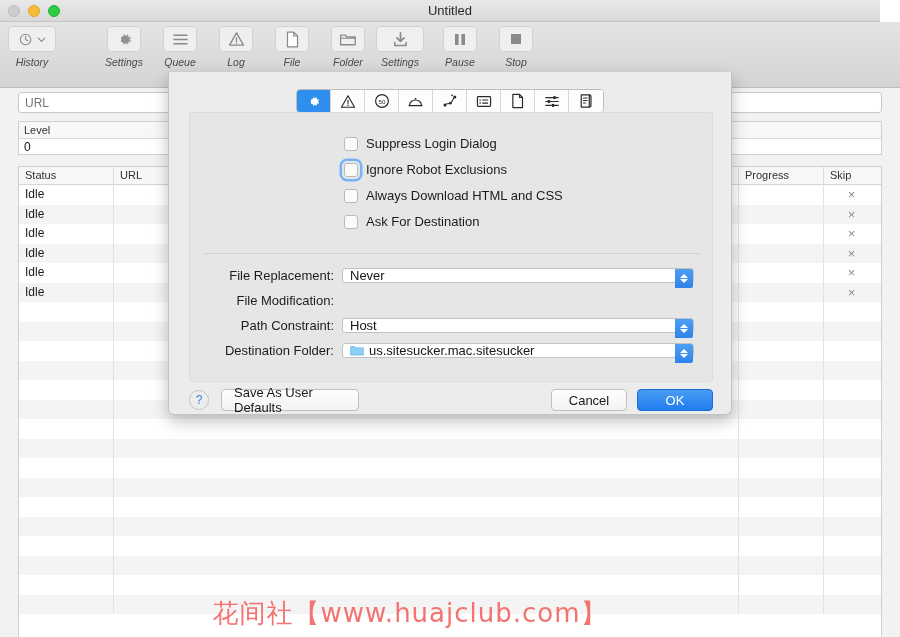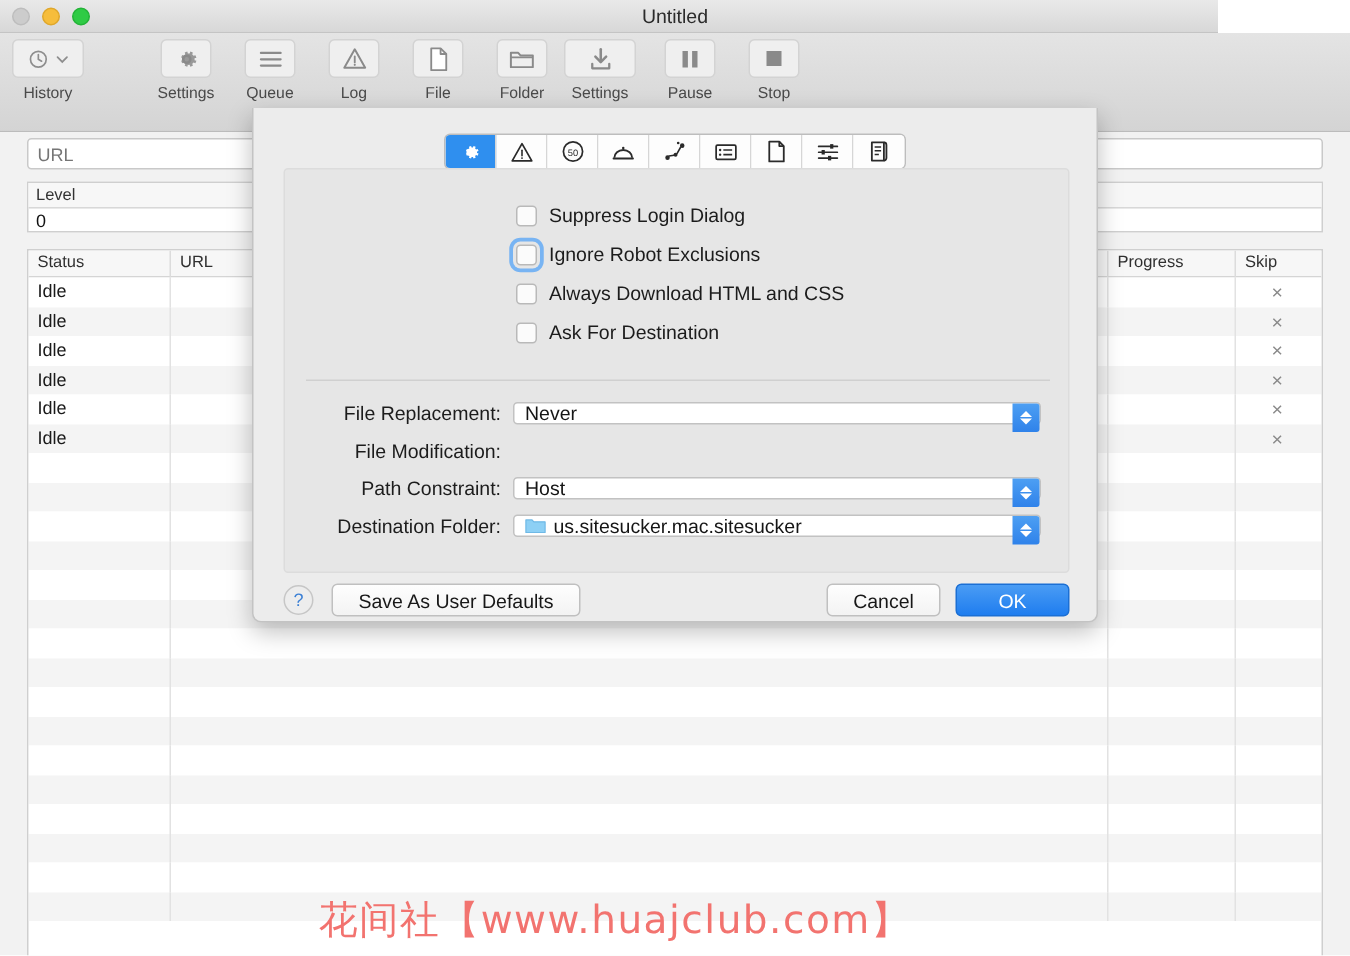--- a/index.html
+++ b/index.html
@@ -10,39 +10,40 @@
     overflow: hidden;
   }
   #app {
     position: relative;
     width: 900px; height: 637px;
     background: #ffffff;
   }
 
   
   .titlebar {
-    position: absolute; left: 0; top: 0; width: 812px; height: 22px;
+    position: absolute; left: 0; top: 0; width: 880px; height: 22px;
     background: linear-gradient(to bottom, #e9e9e9, #d8d8d8);
     border-bottom: 1px solid #c4c4c4;
   }
   .traffic { position: absolute; left: 8px; top: 5px; display: flex; gap: 8px; }
   .dot { width: 12px; height: 12px; border-radius: 50%; }
   .dot.close  { background: #cccccc; border: 1px solid #bdbdbd; }
   .dot.min    { background: #f6bd3b; border: 1px solid #dfa72b; }
   .dot.max    { background: #2fcb45; border: 1px solid #23b337; }
   .window-title {
     position: absolute; left: 0; top: 3px; width: 900px;
     text-align: center; font-size: 13px; color: #2b2b2b;
   }
 
   
   .toolbar {
     position: absolute; left: 0; top: 22px; width: 900px; height: 66px;
     background: linear-gradient(to bottom, #e4e4e4, #d4d4d4);
     border-bottom: 1px solid #bcbcbc;
+    font-style: italic;
   }
   .tb-group { position: absolute; top: 4px; display: flex; align-items: flex-start; }
   .tb-item {
     display: flex; flex-direction: column; align-items: center;
     width: 56px; cursor: default;
   }
   .tb-btn {
     width: 34px; height: 26px; border-radius: 4px;
     background: #efefef; border: 1px solid #d3d3d3;
     display: flex; align-items: center; justify-content: center;
@@ -188,21 +189,21 @@
     display: flex; align-items: center; justify-content: center;
     font-size: 12px; color: #3a7fd5;
   }
   .btn {
     height: 22px; border-radius: 4px; border: 1px solid #c0c0c0;
     background: linear-gradient(to bottom, #fefefe, #f3f3f3);
     font-size: 13px; color: #181818;
     display: flex; align-items: center; justify-content: center;
     padding: 0 12px; font-family: "Liberation Sans", sans-serif;
   }
-  .btn.save-defaults { position: absolute; left: 52px; top: -1px; width: 166px; }
+  .btn.save-defaults { position: absolute; left: 52px; top: -1px; width: 138px; }
   .btn.cancel { position: absolute; left: 382px; top: -1px; width: 76px; }
   .btn.ok {
     position: absolute; left: 468px; top: -1px; width: 76px;
     background: linear-gradient(to bottom, #4a9cf4, #1f7def);
     border: 1px solid #1b6fd4; color: #ffffff;
   }
 </style>
 </head>
 <body>
 

